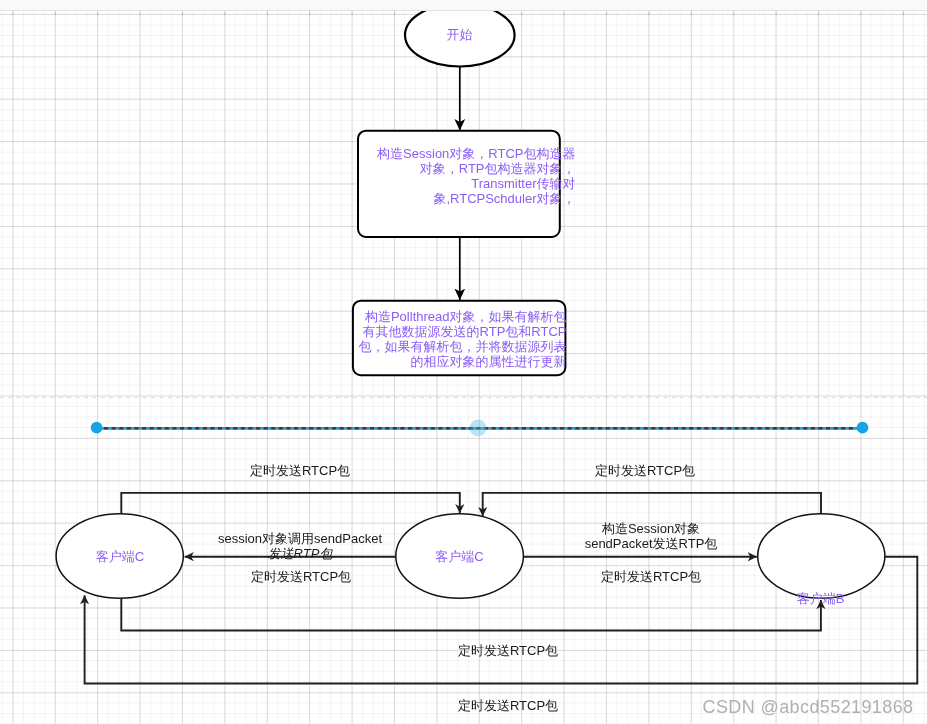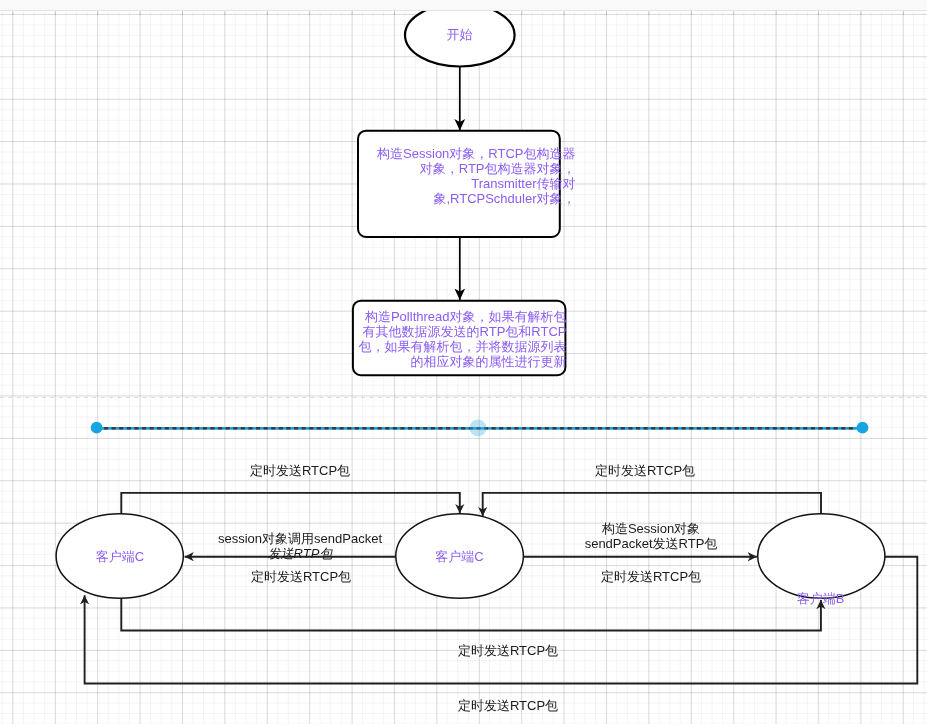--- a/index.html
+++ b/index.html
@@ -120,13 +120,14 @@
 
   <div class="lbl" style="left:651px;top:521px;">构造Session对象</div>
   <div class="lbl" style="left:651px;top:536px;">sendPacket发送RTP包</div>
 
   <div class="lbl" style="left:301px;top:569px;">定时发送RTCP包</div>
   <div class="lbl" style="left:651px;top:569px;">定时发送RTCP包</div>
 
   <div class="lbl" style="left:508px;top:643px;">定时发送RTCP包</div>
   <div class="lbl" style="left:508px;top:698px;">定时发送RTCP包</div>
 
+  <div id="watermark" style="left:702.5px;top:697px;">CSDN @abcd552191868</div>
 </div>
 
 </body></html>

